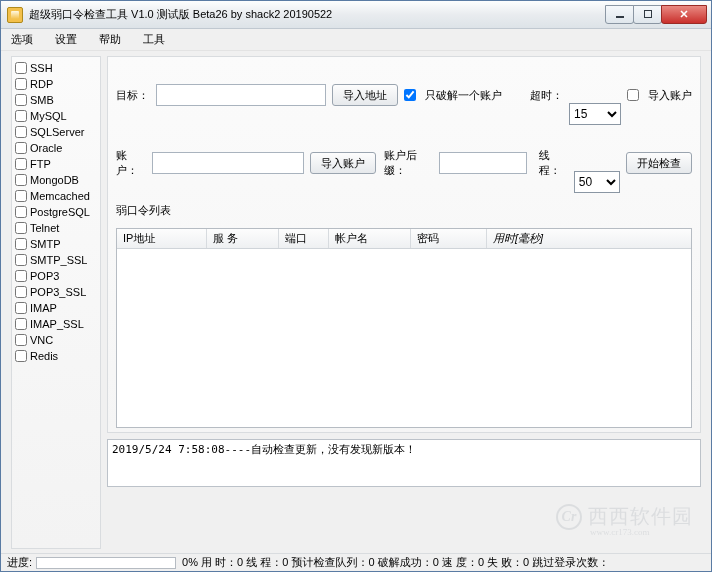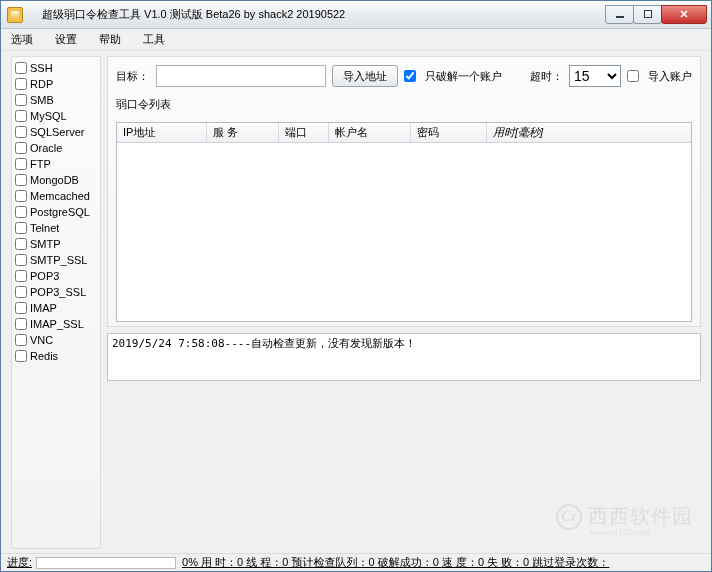--- a/index.html
+++ b/index.html
@@ -1,20 +1,20 @@
 <!DOCTYPE html>
 <html><head>
 <meta charset="utf-8">
 <style>
   * { box-sizing: border-box; margin: 0; padding: 0; }
   html, body { width: 712px; height: 572px; font-family: "Microsoft YaHei", SimSun, Tahoma, sans-serif; font-size: 11px; background: #fff; color: #000; overflow: hidden; }
 
   
   .window { width: 712px; height: 572px; border: 1px solid #5a7ba3; background: #f0f0f0; position: relative; }
-  .titlebar { height: 28px; background: linear-gradient(#fdfefe, #e9ecef, #dde3e8); display: flex; align-items: center; border-bottom: 1px solid #c0c8d0; gap: 13px; }
+  .titlebar { height: 28px; background: linear-gradient(#fdfefe, #e9ecef, #dde3e8); display: flex; align-items: center; border-bottom: 1px solid #c0c8d0; }
   .titlebar .app-icon { width: 16px; height: 16px; margin: 0 6px; background: #f3c04b; border: 1px solid #b08a1c; border-radius: 2px; position: relative; }
   .titlebar .app-icon::after { content: ""; position: absolute; inset: 3px; background: linear-gradient(#fff8e0,#f3c04b); border-radius: 1px; }
   .titlebar .title-text { flex: 1; white-space: nowrap; overflow: hidden; text-overflow: ellipsis; }
   .win-btns { display:flex; height: 20px; margin-right: 4px; gap: 0; }
   .win-btn { width: 29px; height: 19px; border: 1px solid #8a96a3; border-radius: 0 0 3px 3px; margin-left: -1px; display:flex; align-items:center; justify-content:center; font-size: 10px; color:#303942; }
   .win-min, .win-max { background: linear-gradient(#f5f8fb,#dfe6ec); }
   .win-close { background: linear-gradient(#e98a82,#c9302c); color: #fff; border-color:#9a2b25; width: 46px; }
   .win-min svg, .win-max svg, .win-close svg { width: 10px; height: 10px; }
 
   
@@ -29,41 +29,41 @@
   .services { width: 90px; border: 1px solid #d9dcdf; background: linear-gradient(#fbfbfb,#f3f3f3); padding: 4px 3px; display:flex; flex-direction:column; gap: 2px; font-size: 11px; }
   .svc-row { display:flex; align-items:center; gap: 3px; line-height: 14px; }
   .svc-row input { width: 12px; height: 12px; }
 
   
   .right { flex:1; display:flex; flex-direction:column; }
   .config-panel { border: 1px solid #d9dcdf; background: linear-gradient(#fbfbfb,#f5f5f5); padding: 8px 8px 4px 8px; min-height: 170px; display:flex; flex-direction:column; gap:8px; }
   .cfg-row { display:flex; align-items:center; gap:6px; }
   .cfg-row .lbl { width: 34px; text-align:left; }
   .cfg-row input[type=text] { height: 22px; border:1px solid #a9b3be; background:#fff; padding: 0 4px; font-family:inherit; font-size:11px; }
-  .cfg-row select { height: 22px; border:1px solid #8a96a3; background:#fff; font-family:inherit; font-size:14px; }
+  .cfg-row select { height: 22px; border:1px solid #8a96a3; background:#fff; font-family:inherit; font-size:12px;margin-top:38px; }
   .btn { height: 22px; background: linear-gradient(#fdfdfd,#e6e9ec); border:1px solid #9aa4af; border-radius: 3px; padding: 0 10px; font-family: inherit; font-size: 11px; cursor: default; white-space: nowrap; }
   .chk { display:inline-flex; align-items:center; gap:9px; }
   .chk input { width:12px; height:12px; }
 
   .list-caption { font-size: 11px; margin-top: 2px; }
   .results-table { flex:1; border:1px solid #b6bcc3; background:#fff; margin-top: 2px; min-height: 200px; position:relative; }
   .thead { height: 20px; background: linear-gradient(#fdfdfd,#eef0f2); border-bottom:1px solid #cfd4d9; display:flex; }
   .th { border-right:1px solid #d7dbdf; padding: 2px 6px; white-space:nowrap; overflow:hidden; position:relative; }
   .th:last-child { border-right:none;font-style:italic; }
   .tbody { position:absolute; top:20px; bottom:0; left:0; right:0; overflow:auto; }
 
   .spacer { flex:1 1 auto; }
 
   .log-box { height: 48px; border:1px solid #bcc2c9; background:#fff; margin-top: 6px; padding: 2px 4px; font-size: 11px; color:#000; overflow:auto; white-space:pre-wrap; font-family: SimSun, monospace; }
 
   
   .statusbar { position:absolute; left:0; right:0; bottom:0; height: 18px; background:#f0f0f0; border-top:1px solid #d9dcdf; font-size:11px; display:flex; align-items:center; padding: 0 6px; gap:0; }
   .statusbar .progress-wrap { width: 140px; height: 12px; border:1px solid #b5bbc2; background:#fff; margin-left: 4px; margin-right: 6px; position:relative; }
   .statusbar .progress-wrap .bar { position:absolute; top:0; bottom:0; left:0; width:0%; background:#4ea74e; }
-  .statusbar .seg { white-space: nowrap; text-decoration: underline; }
+  .statusbar .seg { white-space: nowrap; }
 
   
   .watermark { position:absolute; right: 18px; bottom: 34px; opacity: 0.35; pointer-events:none; font-family: SimSun, "Microsoft YaHei"; }
   .watermark .cr { display:inline-flex; align-items:center; gap: 6px; }
   .watermark .cc { width: 26px; height: 26px; border:2px solid #b7bcc2; border-radius:50%; display:inline-flex; align-items:center; justify-content:center; color:#b7bcc2; font-weight:bold; font-style:italic; font-size:14px; }
   .watermark .tx { font-size: 20px; color:#b7bcc2; letter-spacing:1px; }
   .watermark .sub { font-size: 9px; color:#b7bcc2; margin-top:-3px; padding-left: 34px; }
 </style>
 </head>
 <body>
@@ -196,20 +196,33 @@
             <span>超时：</span>
             <select style="width:52px;">
               <option>15</option>
             </select>
             <label class="chk">
               <input type="checkbox" id="cb-scanport" style="">
               <span>导入账户</span>
             </label>
           </div>
 
+          <div class="cfg-row">
+            <span class="lbl">账户：</span>
+            <input type="text" style="width: 170px;" value="">
+            <button class="btn">导入账户</button>
+            <span style="margin-left:2px;">账户后缀：</span>
+            <input type="text" style="width: 88px;" value="">
+            <span class="spacer"></span>
+            <span>线程：</span>
+            <select style="width:52px;">
+              <option>50</option>
+            </select>
+            <button class="btn" style="width:66px;">开始检查</button>
+          </div>
 
 
           <div class="list-caption">弱口令列表</div>
           <div class="results-table">
             <div class="thead" id="thead">
                 <div class="th" style="width: 90px;">IP地址</div>
                 <div class="th" style="width: 72px;">服 务</div>
                 <div class="th" style="width: 50px;">端口</div>
                 <div class="th" style="width: 82px;">帐户名</div>
                 <div class="th" style="width: 76px;">密码</div>

